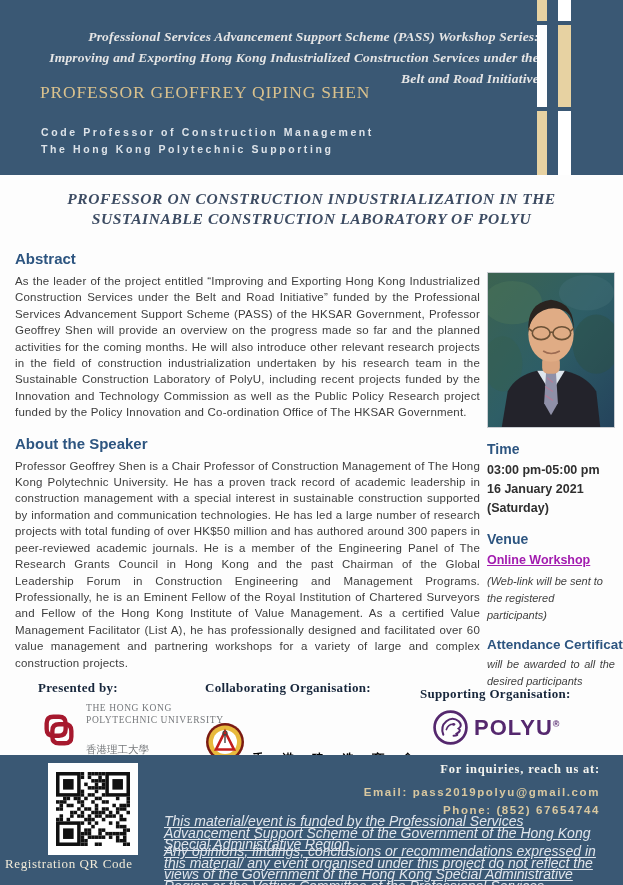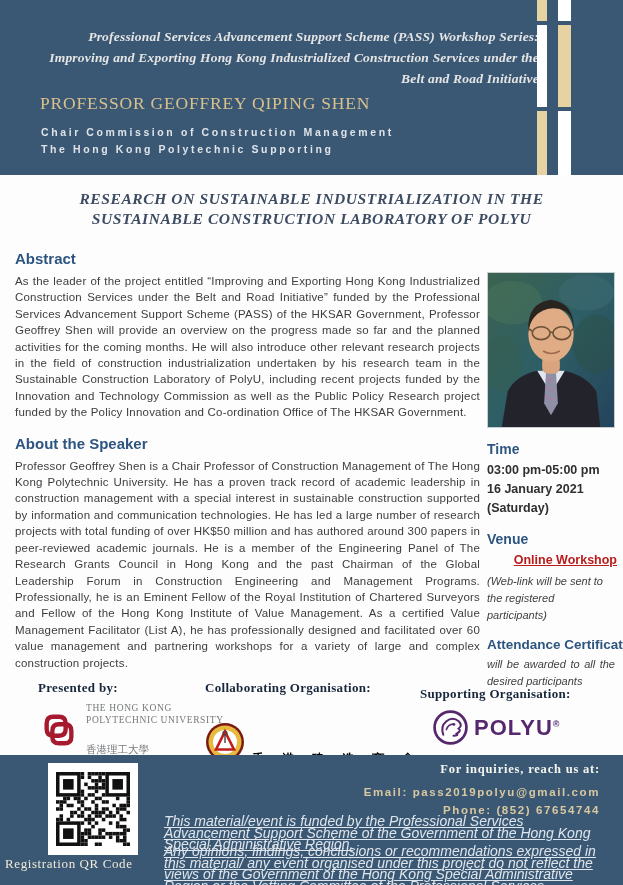--- a/index.html
+++ b/index.html
@@ -5,21 +5,21 @@
   * { margin:0; padding:0; box-sizing:border-box; }
   html,body { background:#ffffff; }
   body { width:623px; font-family:"Liberation Sans", sans-serif; }
   .poster { position:relative; width:623px; height:885px; background:#fdfdfd; overflow:hidden; }
 
   
   .header { position:absolute; top:0; left:0; width:623px; height:175px; background:#3a5874; }
   .series-title { position:absolute; top:26px; left:27px; width:512px;
     font-family:"Liberation Serif", serif; font-style:italic; font-weight:bold;
     color:#e5e5e5; font-size:13.5px; line-height:21px; letter-spacing:0.2px;text-align:right; }
-  .speaker-name { position:absolute; top:93px; left:40px;
+  .speaker-name { position:absolute; top:82px; left:40px;
     font-family:"Liberation Serif", serif; color:#d9c18d; font-size:17.5px; letter-spacing:0.8px;text-align:right; }
   .speaker-sub { position:absolute; left:41px; color:#dde3e9; font-size:10.5px;
     letter-spacing:2.6px; font-weight:bold; }
   .speaker-sub.l1 { top:126px; }
   .speaker-sub.l2 { top:143px; }
   .bar { position:absolute; }
 
   
   .talk-title { position:absolute; top:189px; left:0; width:623px; text-align:center;
     font-family:"Liberation Serif", serif; font-style:italic; color:#3d4c63;
@@ -31,21 +31,21 @@
   .body-text { font-size:11.5px; line-height:16.4px; text-align:justify;
     color:#3d3d3d; letter-spacing:0.2px; }
   .about-block { margin-top:14px; }
 
   
   .right-col { position:absolute; top:272px; left:487px; width:130px; }
   .photo-frame { width:128px; height:156px; border:1px solid #c9cdd2; background:#2e5e66; }
   .photo-frame svg { display:block; width:100%; height:100%; }
   .detail-heading { font-size:14px; font-weight:bold; color:#2d5580; margin-top:13px; margin-bottom:4px; }
   .detail-strong { font-size:12.5px; font-weight:bold; color:#2f2f2f; line-height:19px; }
-  .venue-value { font-size:12.5px; font-weight:bold; color:#b91c1c; text-decoration:underline; line-height:19px;text-align:right; }
+  .venue-value { font-size:12.5px; font-weight:bold; color:#a21caf; text-decoration:underline; line-height:19px; }
   .detail-note { font-size:11px; font-style:italic; color:#3f3f3f; line-height:17px; margin-top:3px; }
   .cert-heading { white-space:nowrap; font-size:13.5px; }
   .cert-note { text-align:justify; width:128px; }
 
   
   .org-col { position:absolute; }
   .org-label { font-family:"Liberation Serif", serif; font-weight:bold;
     font-size:13px; color:#17263b; letter-spacing:0.3px; }
   .org-logo { display:flex; align-items:center; margin-top:7px; }
   .org-presented { top:680px; left:38px; }
@@ -78,33 +78,33 @@
   .disc-2 { top:91px; }
 </style>
 </head>
 <body>
 
 <div class="poster">
 
   <div class="header">
     <div class="series-title">Professional Services Advancement Support Scheme (PASS) Workshop Series: Improving and Exporting Hong Kong Industrialized Construction Services under the Belt and Road Initiative</div>
     <div class="speaker-name">PROFESSOR GEOFFREY QIPING SHEN</div>
-    <div class="speaker-sub l1">Chair Commission of Construction Management</div>
+    <div class="speaker-sub l1">Code Professor of Construction Management</div>
     <div class="speaker-sub l2">The Hong Kong Polytechnic Supporting</div>
 
     <div class="bar" style="left:537px; top:0;    width:10px; height:21px; background:#e7d2a2;"></div>
     <div class="bar" style="left:537px; top:25px; width:10px; height:82px; background:#ffffff;"></div>
     <div class="bar" style="left:537px; top:111px;width:10px; height:64px; background:#e7d2a2;"></div>
     <div class="bar" style="left:558px; top:0;    width:13px; height:21px; background:#ffffff;"></div>
     <div class="bar" style="left:558px; top:25px; width:13px; height:82px; background:#e7d2a2;"></div>
     <div class="bar" style="left:558px; top:111px;width:13px; height:64px; background:#ffffff;"></div>
   </div>
 
   <div class="talk-title">
-    <div>RESEARCH ON SUSTAINABLE INDUSTRIALIZATION IN THE</div>
+    <div>PROFESSOR ON CONSTRUCTION INDUSTRIALIZATION IN THE</div>
     <div>SUSTAINABLE CONSTRUCTION LABORATORY OF POLYU</div>
   </div>
 
   <div class="left-col">
     <div class="section-heading">Abstract</div>
     <p class="body-text">As the leader of the project entitled “Improving and Exporting Hong Kong Industrialized Construction Services under the Belt and Road Initiative” funded by the Professional Services Advancement Support Scheme (PASS) of the HKSAR Government, Professor Geoffrey Shen will provide an overview on the progress made so far and the planned activities for the coming months. He will also introduce other relevant research projects in the field of construction industrialization undertaken by his research team in the Sustainable Construction Laboratory of PolyU, including recent projects funded by the Innovation and Technology Commission as well as the Public Policy Research project funded by the Policy Innovation and Co-ordination Office of The HKSAR Government.</p>
     <div class="about-block">
       <div class="section-heading">About the Speaker</div>
       <p class="body-text">Professor Geoffrey Shen is a Chair Professor of Construction Management of The Hong Kong Polytechnic University. He has a proven track record of academic leadership in construction management with a special interest in sustainable construction supported by information and communication technologies. He has led a large number of research projects with total funding of over HK$50 million and has authored around 300 papers in peer-reviewed academic journals. He is a member of the Engineering Panel of The Research Grants Council in Hong Kong and the past Chairman of the Global Leadership Forum in Construction Engineering and Management Programs. Professionally, he is an Eminent Fellow of the Royal Institution of Chartered Surveyors and Fellow of the Hong Kong Institute of Value Management. As a certified Value Management Facilitator (List A), he has professionally designed and facilitated over 60 value management and partnering workshops for a variety of large and complex construction projects.</p>
     </div>

